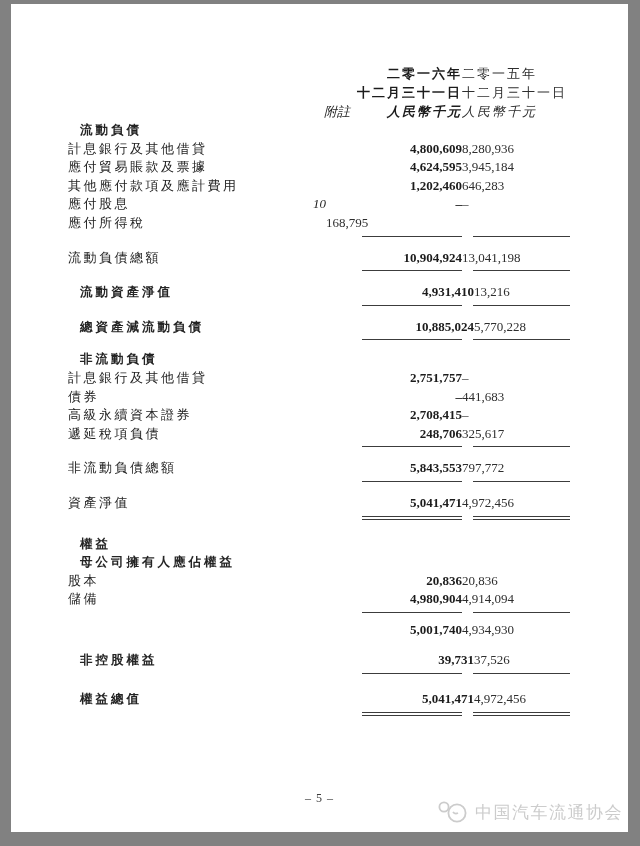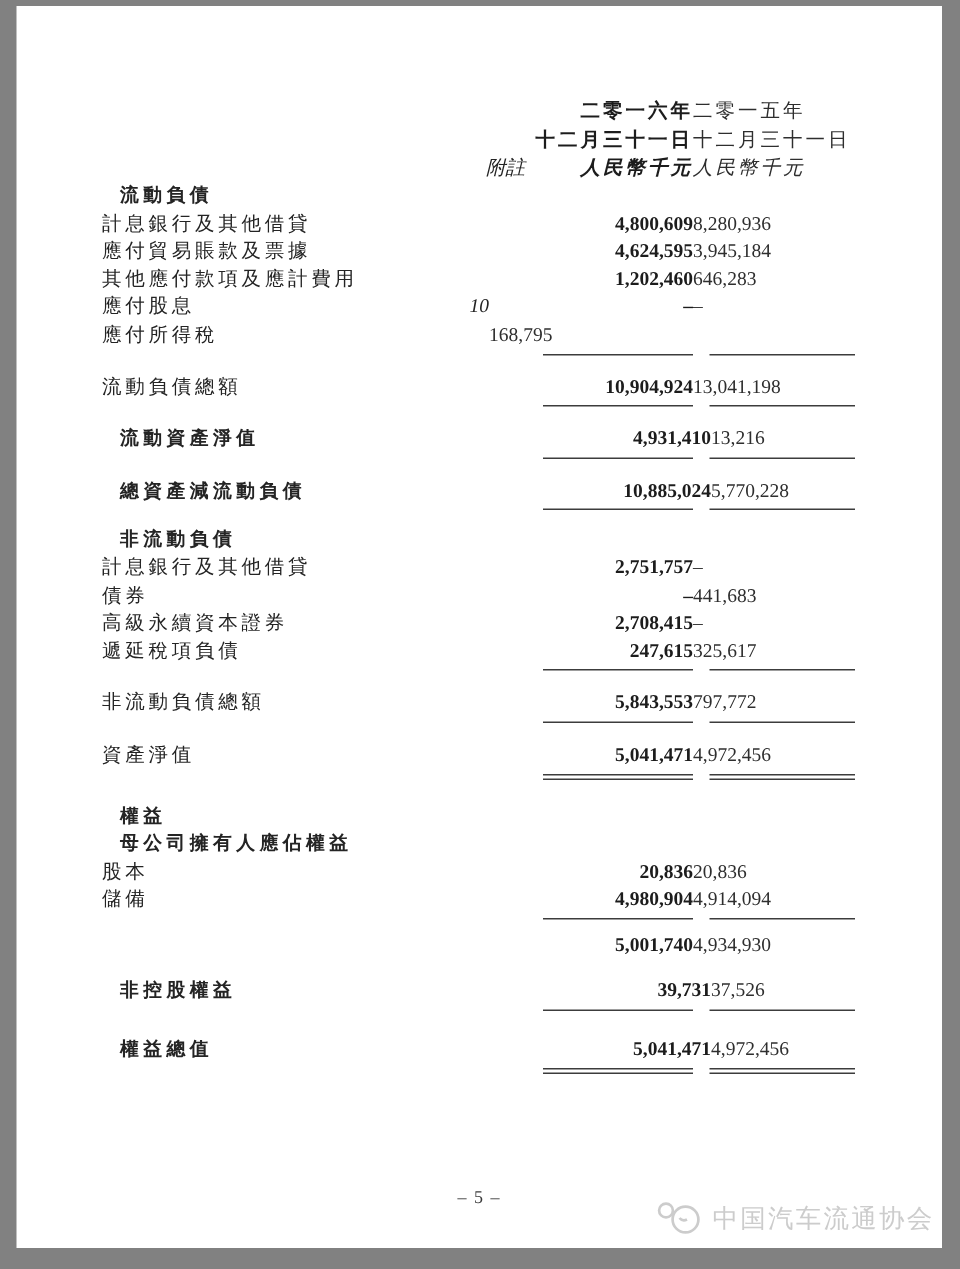--- a/index.html
+++ b/index.html
@@ -199,21 +199,21 @@
         </div>
         <div class="row">
           <div class="cell label">高級永續資本證券</div>
           <div class="cell note"></div>
           <div class="cell c1">2,708,415</div>
           <div class="cell c2">–</div>
         </div>
         <div class="row">
           <div class="cell label">遞延稅項負債</div>
           <div class="cell note"></div>
-          <div class="cell c1">247,615</div>
+          <div class="cell c1">248,706</div>
           <div class="cell c2">325,617</div>
         </div>
         <div class="row rulerow">
           <div class="cell label"></div>
           <div class="cell note"></div>
           <div class="cell c1">
             <div class="ln"></div>
           </div>
           <div class="cell c2">
             <div class="ln ln2"></div>

